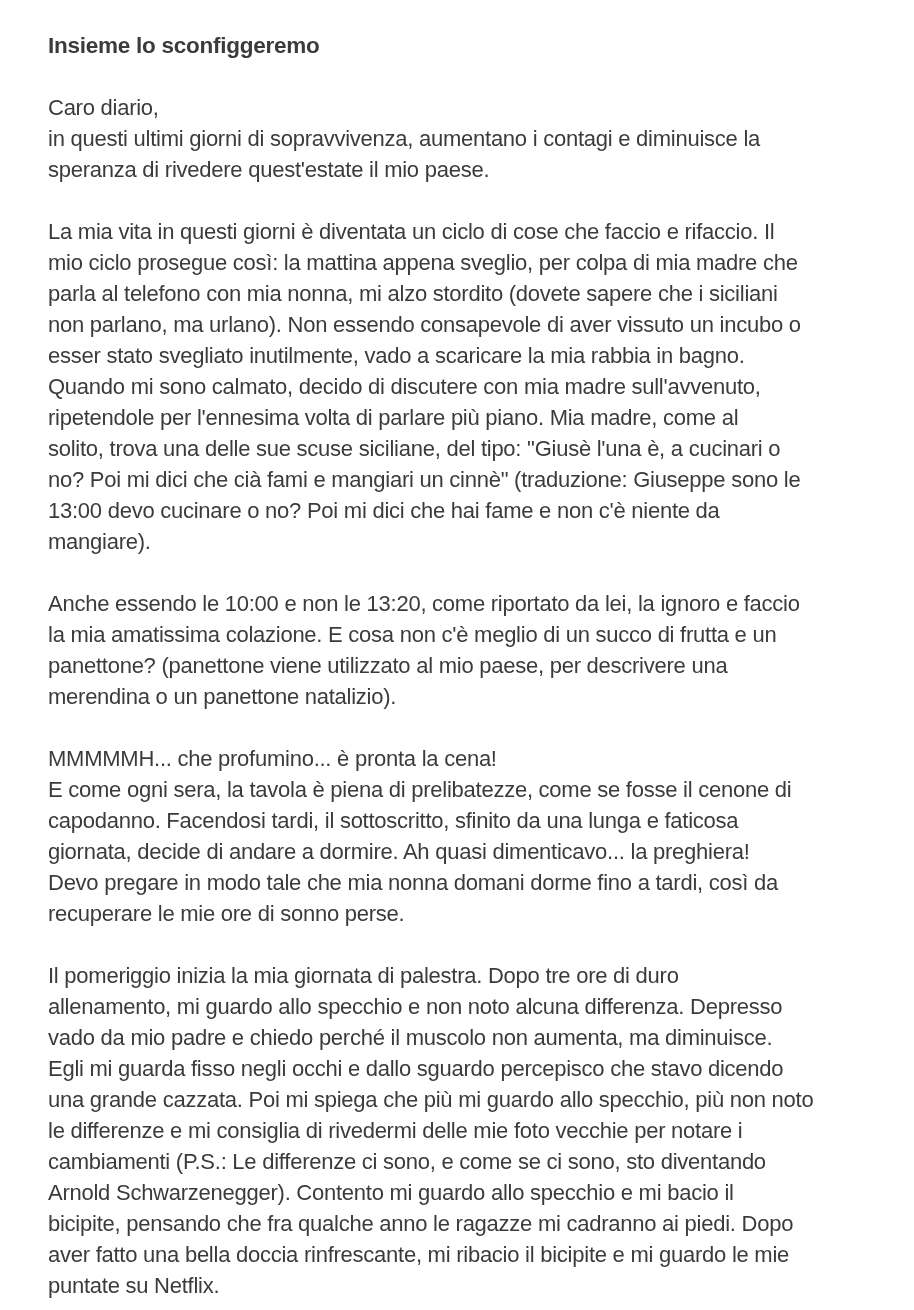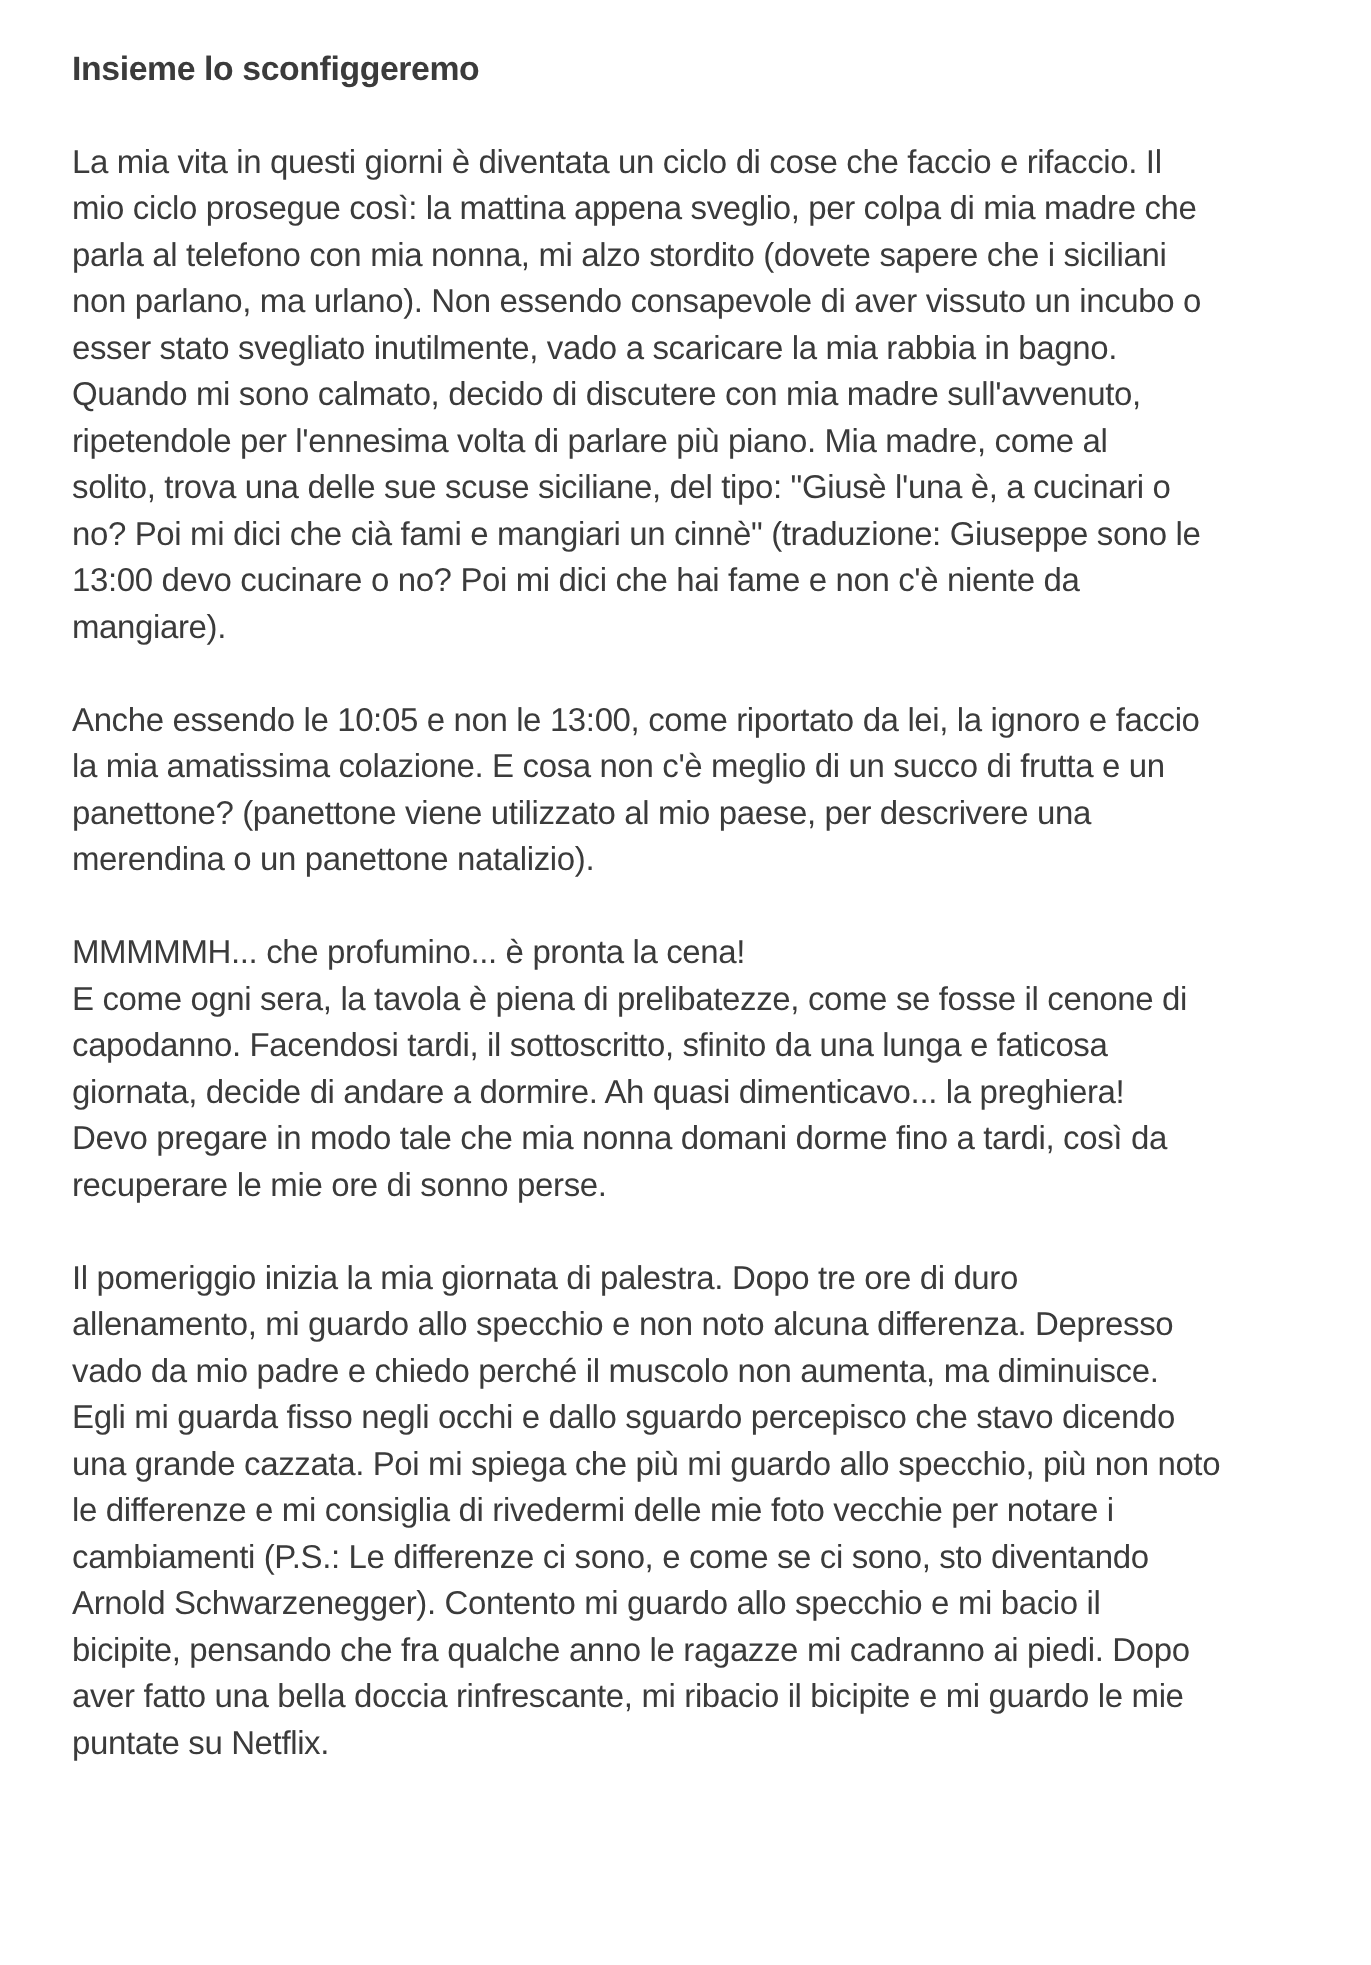--- a/index.html
+++ b/index.html
@@ -34,34 +34,37 @@
     margin: 0 0 31px 0;
     white-space: pre-line;
   }
 </style>
 </head>
 <body>
 
 <div class="page">
   <h1 class="doc-title">Insieme lo sconfiggeremo</h1>
 
+  <p class="doc-paragraph">Caro diario,
+in questi ultimi giorni di sopravvivenza, aumentano i contagi e diminuisce la
+speranza di rivedere quest'estate il mio paese.</p>
 
   <p class="doc-paragraph">La mia vita in questi giorni è diventata un ciclo di cose che faccio e rifaccio. Il
 mio ciclo prosegue così: la mattina appena sveglio, per colpa di mia madre che
 parla al telefono con mia nonna, mi alzo stordito (dovete sapere che i siciliani
 non parlano, ma urlano). Non essendo consapevole di aver vissuto un incubo o
 esser stato svegliato inutilmente, vado a scaricare la mia rabbia in bagno.
 Quando mi sono calmato, decido di discutere con mia madre sull'avvenuto,
 ripetendole per l'ennesima volta di parlare più piano. Mia madre, come al
 solito, trova una delle sue scuse siciliane, del tipo: "Giusè l'una è, a cucinari o
 no? Poi mi dici che cià fami e mangiari un cinnè" (traduzione: Giuseppe sono le
 13:00 devo cucinare o no? Poi mi dici che hai fame e non c'è niente da
 mangiare).</p>
 
-  <p class="doc-paragraph">Anche essendo le 10:05 e non le 13:00, come riportato da lei, la ignoro e faccio
+  <p class="doc-paragraph">Anche essendo le 10:00 e non le 13:20, come riportato da lei, la ignoro e faccio
 la mia amatissima colazione. E cosa non c'è meglio di un succo di frutta e un
 panettone? (panettone viene utilizzato al mio paese, per descrivere una
 merendina o un panettone natalizio).</p>
 
   <p class="doc-paragraph">MMMMMH... che profumino... è pronta la cena!
 E come ogni sera, la tavola è piena di prelibatezze, come se fosse il cenone di
 capodanno. Facendosi tardi, il sottoscritto, sfinito da una lunga e faticosa
 giornata, decide di andare a dormire. Ah quasi dimenticavo... la preghiera!
 Devo pregare in modo tale che mia nonna domani dorme fino a tardi, così da
 recuperare le mie ore di sonno perse.</p>

